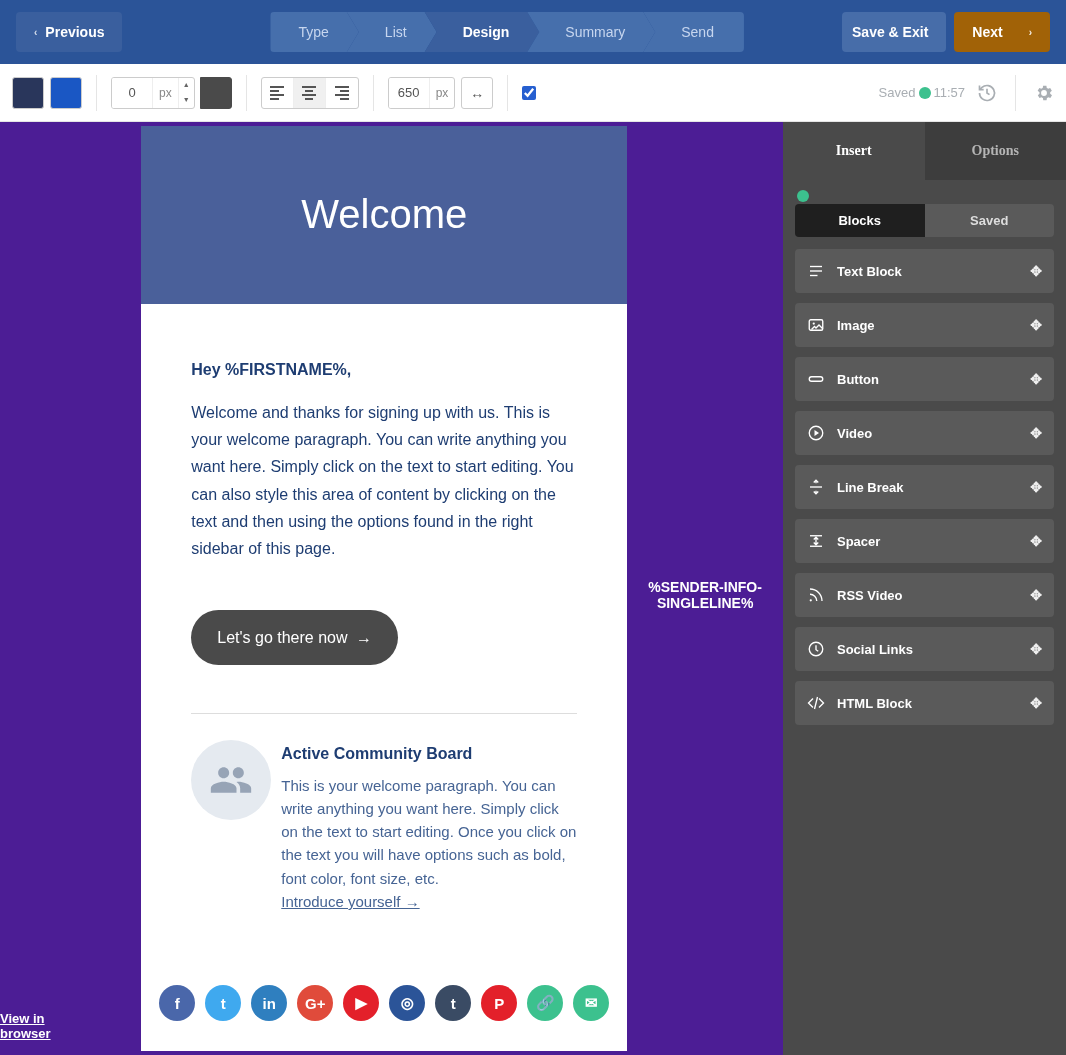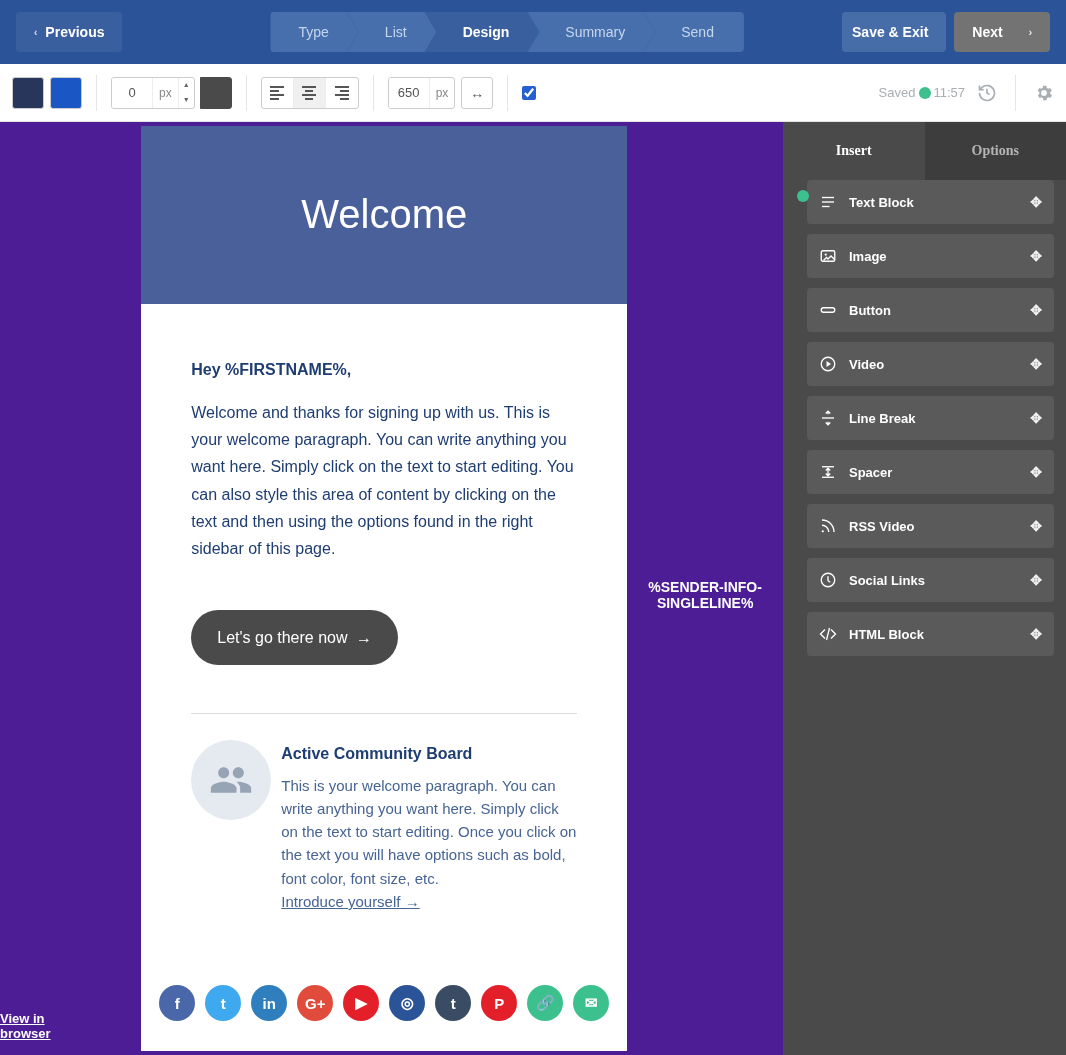--- a/index.html
+++ b/index.html
@@ -4,21 +4,21 @@
 <style>
   * { box-sizing: border-box; margin: 0; padding: 0; }
   body { font-family: -apple-system, BlinkMacSystemFont, "Segoe UI", Helvetica, Arial, sans-serif; background: #fff; color: #333; width: 1066px; }
   
   
   .topbar { background: #2b5498; height: 64px; display: flex; align-items: center; padding: 0 16px; gap: 8px; }
   .btn { border: none; border-radius: 4px; height: 40px; padding: 0 18px; font-size: 14px; font-weight: 600; cursor: pointer; display: inline-flex; align-items: center; gap: 8px; }
   .btn-prev { background: #3a5f9e; color: #fff; }
   .btn-prev .chev { font-size: 10px; opacity: .8; }
   .btn-save { background: #476da9; color: #fff; padding-left: 10px; }
-  .btn-next { background: #737373; color: #fff; }
+  .btn-next { background: #a16207; color: #fff; }
   .btn-next .chev { font-size: 10px; opacity: .9; margin-left: 18px; }
   .spacer-grow { flex: 1; }
   
   .stepper { display: flex; margin-left: 140px; }
   .step { position: relative; height: 40px; display: flex; align-items: center; padding: 0 30px 0 38px; color: #c7d6ef; font-size: 14px; background: #466fac; margin-left: -12px; clip-path: polygon(0 0, calc(100% - 12px) 0, 100% 50%, calc(100% - 12px) 100%, 0 100%, 12px 50%); cursor: pointer; }
   .stepper .step:first-child { clip-path: polygon(0 0, calc(100% - 12px) 0, 100% 50%, calc(100% - 12px) 100%, 0 100%); border-radius: 4px 0 0 4px; margin-left: 0; padding-left: 28px; }
   .stepper .step:last-child { clip-path: polygon(0 0, 100% 0, 100% 100%, 0 100%, 12px 50%); border-radius: 0 4px 4px 0; }
   .step.active { background: #3a5f9e; color: #fff; font-weight: 600; }
   
   
@@ -80,21 +80,21 @@
   .sidebar { width: 283px; background: #4a4a4a; display: flex; flex-direction: column; position: relative; }
   .side-tabs { display: flex; height: 58px; }
   .side-tab { flex: 1; display: flex; align-items: center; justify-content: center; color: #b5b5b5; font-size: 14px; font-weight: 600; cursor: pointer; background: #3d3d3d; font-family: Liberation Serif, serif; }
   .side-tab.active { background: #4a4a4a; color: #fff; }
   .side-dot { position: absolute; left: 14px; top: 68px; width: 12px; height: 12px; background: #3cc18e; border-radius: 50%; }
   .sub-tabs { display: flex; margin: 24px 12px 12px; border-radius: 4px; overflow: hidden; }
   .sub-tab { flex: 1; text-align: center; padding: 9px 0; font-size: 13px; font-weight: 600; cursor: pointer; }
   .sub-tab.active { background: #1f1f1f; color: #fff; }
   .sub-tab.inactive { background: #5a5a5a; color: #ddd; }
   .blocks { padding: 0 12px; display: flex; flex-direction: column; gap: 10px; }
-  .block { background: #5a5a5a; border-radius: 4px; height: 44px; display: flex; align-items: center; padding: 0 12px; color: #fff; font-size: 13px; font-weight: 600; cursor: grab; gap: 12px; margin-left: 12px; }
+  .block { background: #5a5a5a; border-radius: 4px; height: 44px; display: flex; align-items: center; padding: 0 12px; color: #fff; font-size: 13px; font-weight: 600; cursor: grab; gap: 12px; }
   .block .drag { margin-left: auto; font-size: 14px; opacity: .9; }
   .blk-ico { width: 18px; height: 18px; display: flex; align-items: center; justify-content: center; }
   .blk-ico svg { width: 18px; height: 18px; stroke: #fff; fill: none; stroke-width: 1.8; }
 </style>
 </head>
 <body>
 
 <div class="topbar">
   <button class="btn btn-prev">
     <span class="chev">‹</span>
@@ -234,20 +234,24 @@
     <div class="footer-txt">%SENDER-INFO-SINGLELINE%</div>
 
   </div>
 
   <div class="sidebar">
     <div class="side-tabs">
       <div class="side-tab active">Insert</div>
       <div class="side-tab">Options</div>
     </div>
     <div class="side-dot"></div>
+    <div class="sub-tabs">
+      <div class="sub-tab active">Blocks</div>
+      <div class="sub-tab inactive">Saved</div>
+    </div>
     <div class="blocks" id="blocks">
         <div class="block">
           <span class="blk-ico">
             <svg viewBox="0 0 24 24">
               <line x1="4" y1="6" x2="20" y2="6"></line>
               <line x1="4" y1="12" x2="20" y2="12"></line>
               <line x1="4" y1="18" x2="14" y2="18"></line>
             </svg>
           </span>
           <span>Text Block</span>

